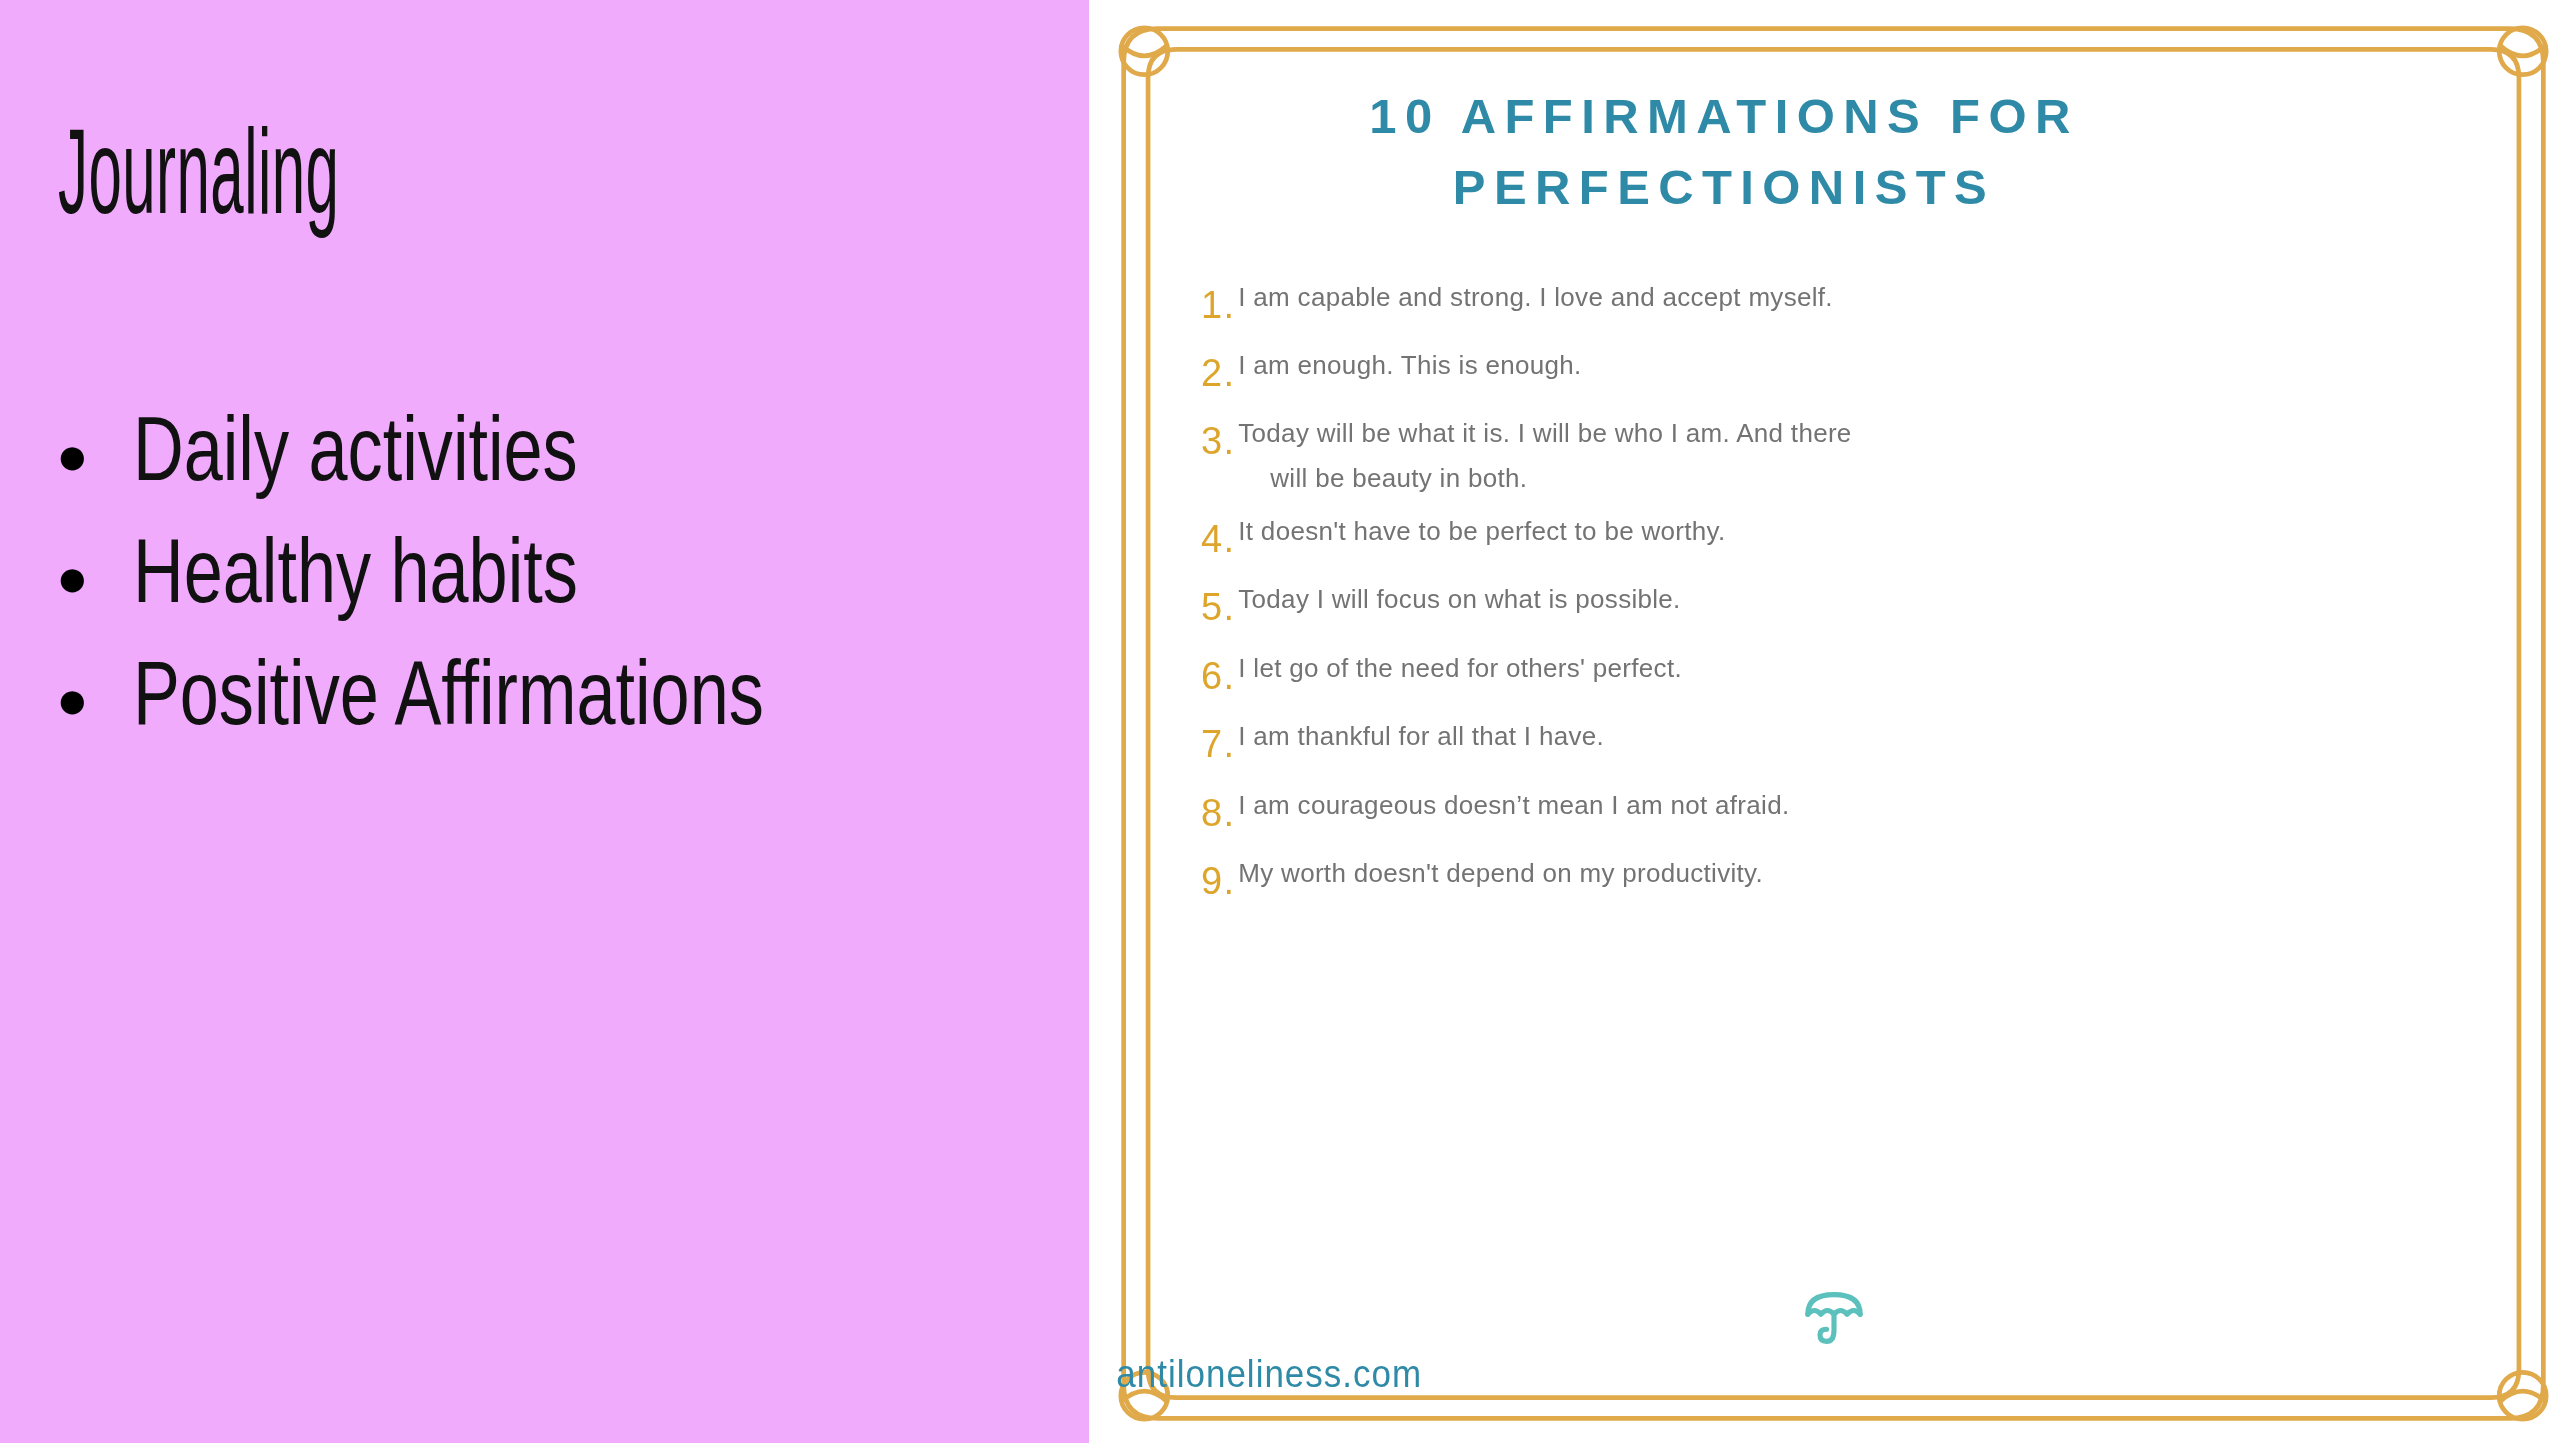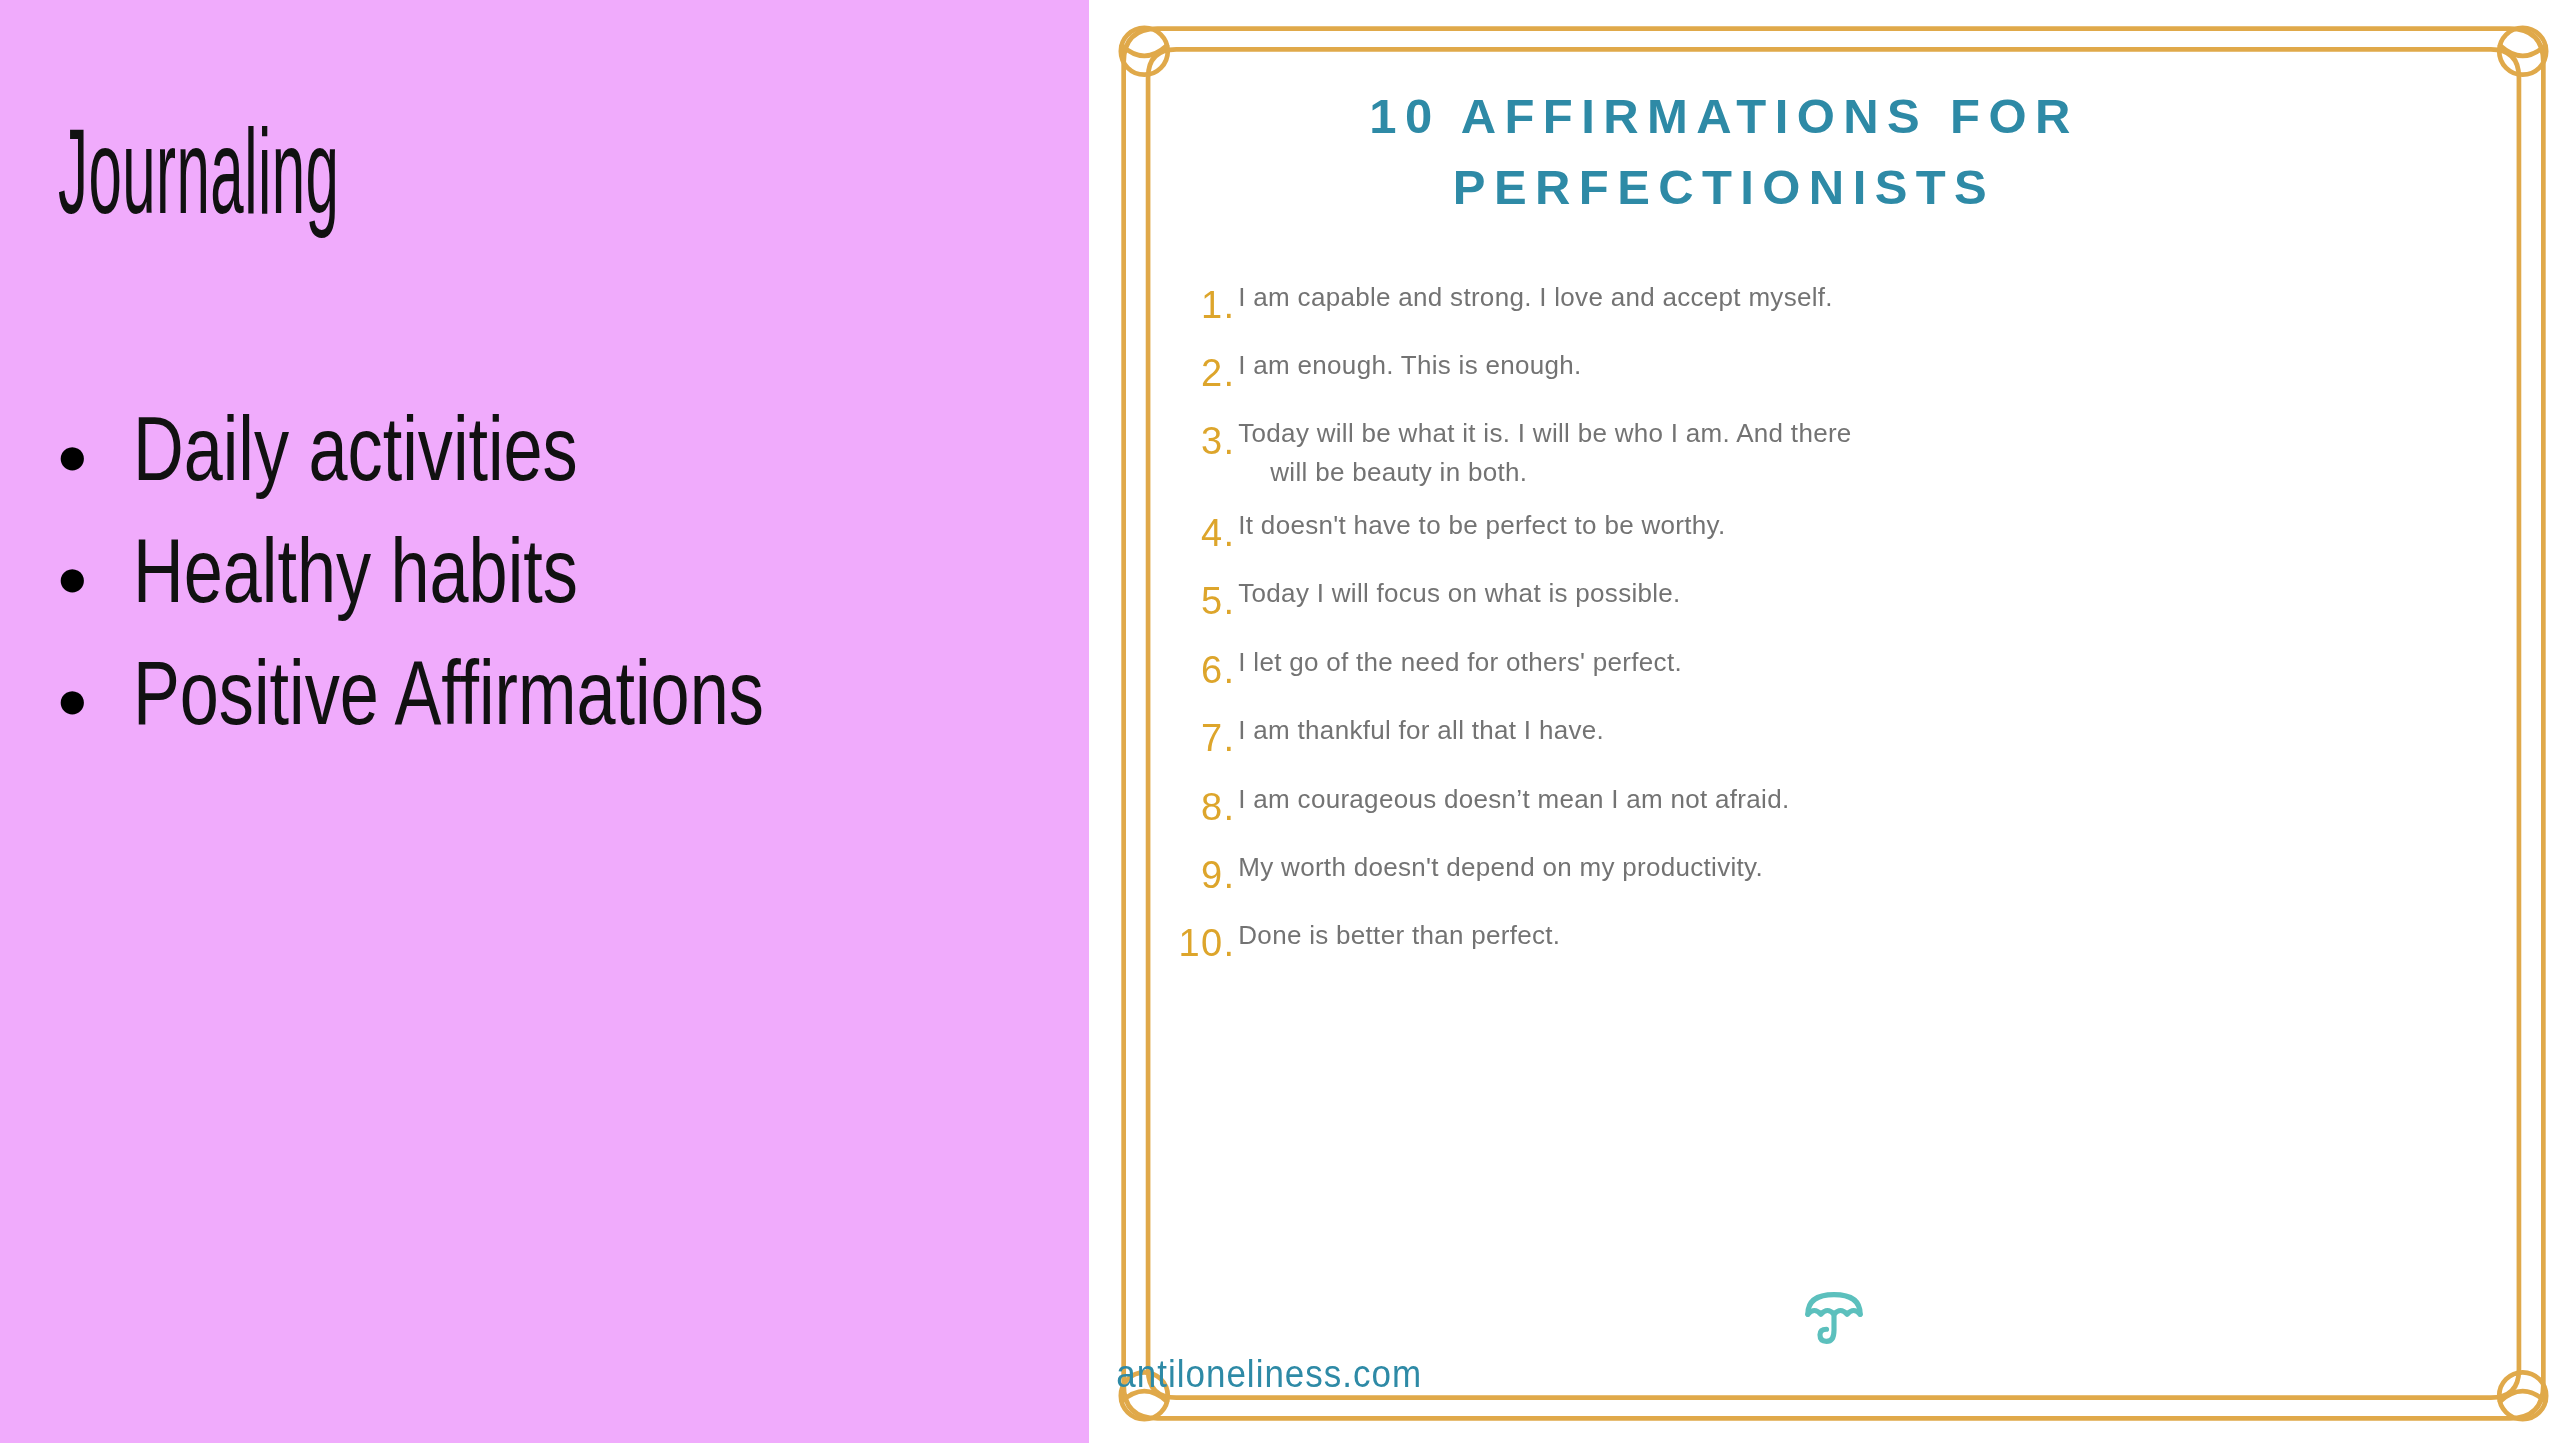--- a/index.html
+++ b/index.html
@@ -146,21 +146,21 @@
     font-size: 26px;
     line-height: 1.30;
     color: #737373;
     letter-spacing: 0.3px;
     text-indent: 0;
   }
 
   .aff-text .cont {
     display: block;
     padding-left: 32px;
-    margin-top: 5px;
+    margin-top: 11px;
   }
 
   
   #card-footer {
     position: absolute;
     left: 0;
     bottom: 43px;
     width: 1461px;
     text-align: left;
   }
@@ -274,24 +274,20 @@
       <li class="affirmation-item">
         <span class="aff-num">8.</span>
         <span class="aff-text">I am courageous doesn’t mean I am not afraid.</span>
       </li>
 
       <li class="affirmation-item">
         <span class="aff-num">9.</span>
         <span class="aff-text">My worth doesn't depend on my productivity.</span>
       </li>
 
-      <li class="affirmation-item">
-        <span class="aff-num">10.</span>
-        <span class="aff-text">Done is better than perfect.</span>
-      </li>
 
     </ol>
   </div>
 
   <div id="card-footer">
     <svg id="umbrella-icon" viewBox="0 0 72 62">
       <g fill="none" stroke="#5cc0bd" stroke-width="5.5" stroke-linecap="round" stroke-linejoin="round">
         <path d="M 8 27 Q 8 6 36 6 Q 64 6 64 27"></path>
         <path d="M 8 27 Q 15 19 22 27 Q 29 19 36 27 Q 43 19 50 27 Q 57 19 64 27"></path>
         <path d="M 36 27 L 36 44 Q 36 56 28 56 Q 21 56 21 49 Q 21 43 28 43"></path>

